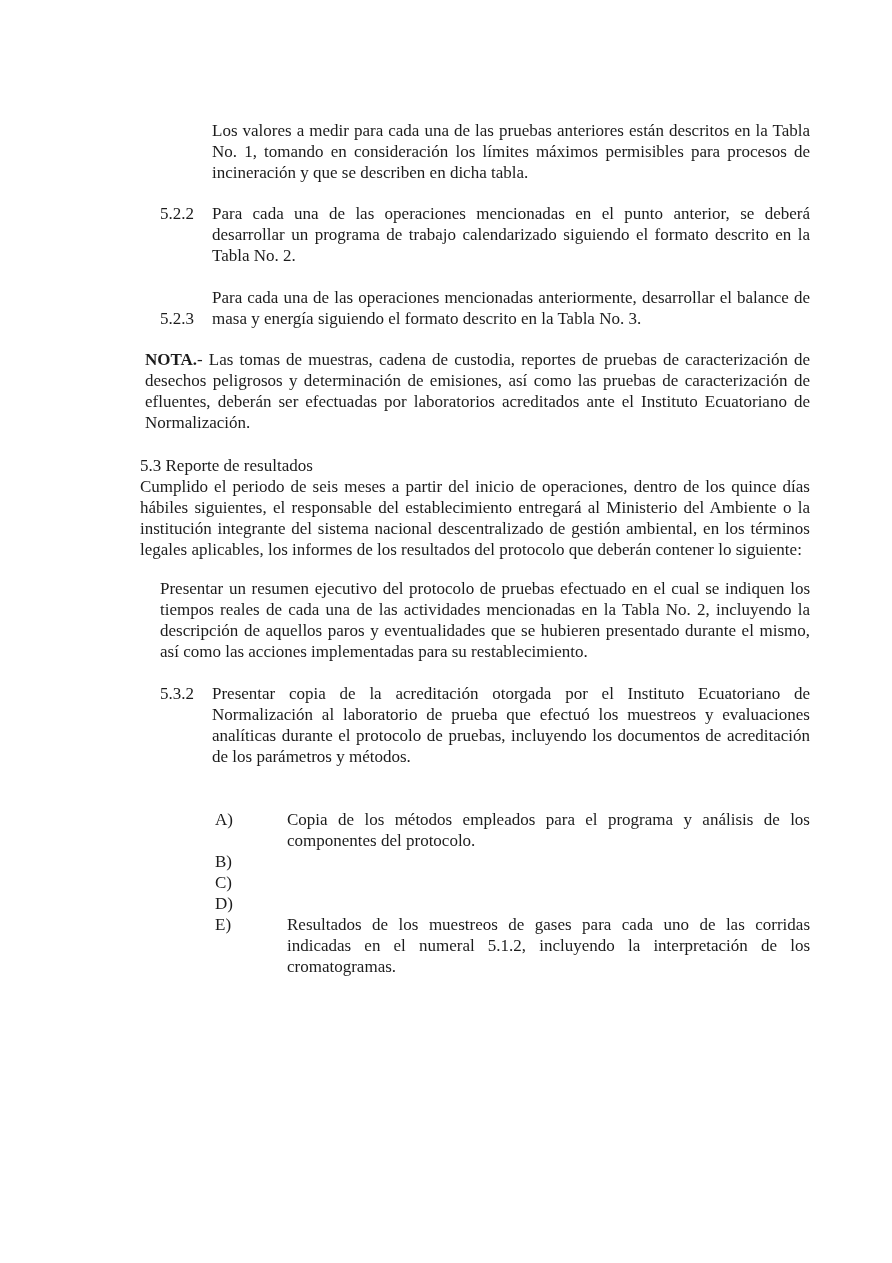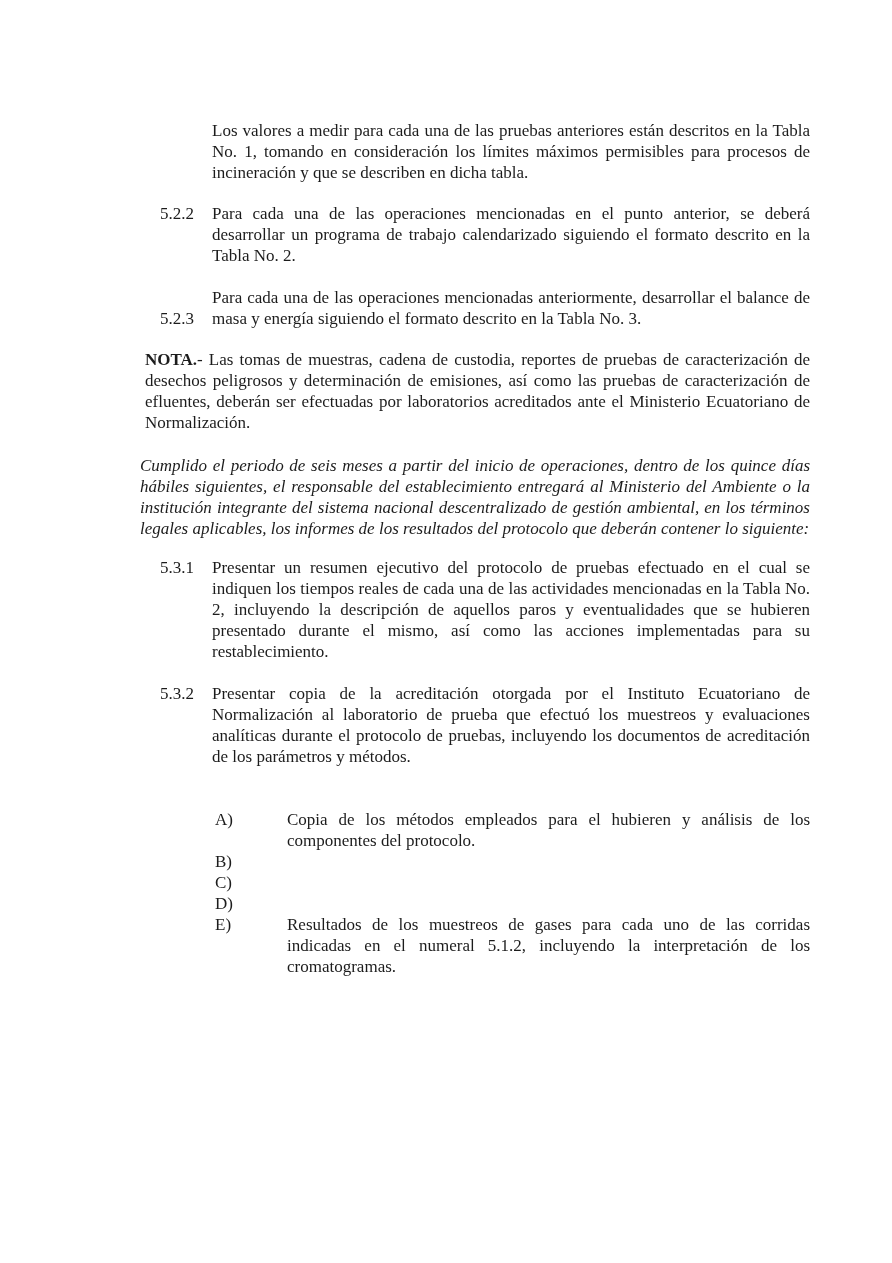--- a/index.html
+++ b/index.html
@@ -37,21 +37,21 @@
     display: flex;
     margin-left: 20px;
   }
   .num-item .num {
     width: 52px;
     flex: 0 0 52px;
   }
   .num-item .body { flex: 1; }
   .mb-20 { margin-bottom: 20px; align-items: flex-end; }
   .mb-21 { margin-bottom: 21px; }
-  .mb-18 { margin-bottom: 18px; font-style: italic; }
+  .mb-18 { margin-bottom: 18px; }
   .mb-42 { margin-bottom: 42px; }
   
   .nota {
     margin-left: 5px;
     margin-bottom: 22px;
   }
   .nota .nota-label { font-weight: bold; }
   .section-heading {
     margin: 0;
   }
@@ -76,39 +76,39 @@
   <div class="num-item mb-21">
     <span class="num">5.2.2</span>
     <p class="body justify">Para cada una de las operaciones mencionadas en el punto anterior, se deberá desarrollar un programa de trabajo calendarizado siguiendo el formato descrito en la Tabla No. 2.</p>
   </div>
 
   <div class="num-item mb-20">
     <span class="num">5.2.3</span>
     <p class="body justify">Para cada una de las operaciones mencionadas anteriormente, desarrollar el balance de masa y energía siguiendo el formato descrito en la Tabla No. 3.</p>
   </div>
 
-  <p class="nota justify"><span class="nota-label">NOTA.</span><span>- Las tomas de muestras, cadena de custodia, reportes de pruebas de caracterización de desechos peligrosos y determinación de emisiones, así como las pruebas de caracterización de efluentes, deberán ser efectuadas por laboratorios acreditados ante el Ministerio Ecuatoriano de Normalización.</span></p>
+  <p class="nota justify"><span class="nota-label">NOTA.</span><span>- Las tomas de muestras, cadena de custodia, reportes de pruebas de caracterización de desechos peligrosos y determinación de emisiones, así como las pruebas de caracterización de efluentes, deberán ser efectuadas por laboratorios acreditados ante el Instituto Ecuatoriano de Normalización.</span></p>
 
+  <p class="section-heading">5.3 Reporte de resultados</p>
 
   <p class="justify mb-18">Cumplido el periodo de seis meses a partir del inicio de operaciones, dentro de los quince días hábiles siguientes, el responsable del establecimiento entregará al Ministerio del Ambiente o la institución integrante del sistema nacional descentralizado de gestión ambiental, en los términos legales aplicables, los informes de los resultados del protocolo que deberán contener lo siguiente:</p>
 
   <div class="num-item mb-21">
-    <span class="num">5.3.1</span>
     <p class="body justify">Presentar un resumen ejecutivo del protocolo de pruebas efectuado en el cual se indiquen los tiempos reales de cada una de las actividades mencionadas en la Tabla No. 2, incluyendo la descripción de aquellos paros y eventualidades que se hubieren presentado durante el mismo, así como las acciones implementadas para su restablecimiento.</p>
   </div>
 
   <div class="num-item mb-42">
     <span class="num">5.3.2</span>
     <p class="body justify">Presentar copia de la acreditación otorgada por el Instituto Ecuatoriano de Normalización al laboratorio de prueba que efectuó los muestreos y evaluaciones analíticas durante el protocolo de pruebas, incluyendo los documentos de acreditación de los parámetros y métodos.</p>
   </div>
 
 
   <div class="let-item">
     <span class="letter">A)</span>
-    <p class="body justify">Copia de los métodos empleados para el hubieren y análisis de los componentes del protocolo.</p>
+    <p class="body justify">Copia de los métodos empleados para el programa y análisis de los componentes del protocolo.</p>
   </div>
 
   <div class="let-item">
     <span class="letter">B)</span>
   </div>
 
   <div class="let-item">
     <span class="letter">C)</span>
   </div>
 

